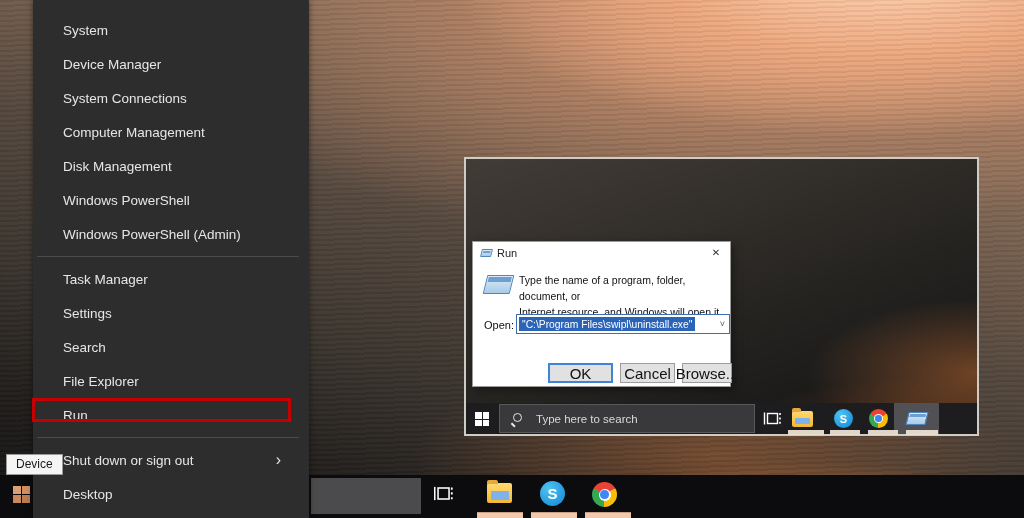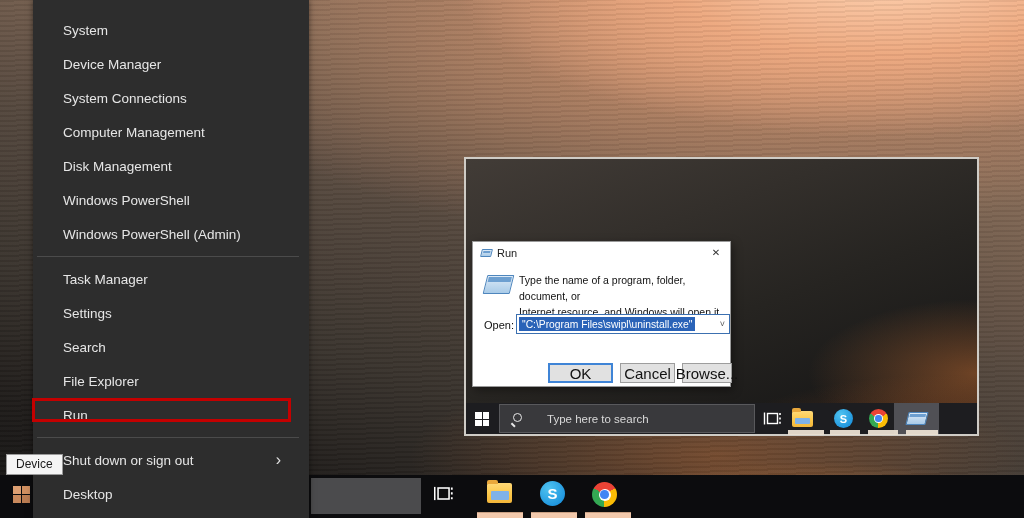--- a/index.html
+++ b/index.html
@@ -84,21 +84,21 @@
   .rd-dd{position:absolute;right:4px;top:0;line-height:18px;font-size:9px;color:#555;}
   .rd-btn{position:absolute;top:121px;height:20px;background:#e1e1e1;border:1px solid #9d9d9d;
     font-size:15px;color:#111;display:flex;align-items:center;justify-content:center;}
   .rd-ok{left:75px;width:65px;border:2px solid #3f84d6;}
   .rd-cancel{left:147px;width:55px;}
   .rd-browse{left:209px;width:50px;}
 
   
   .inner-tb{position:absolute;left:0;right:0;bottom:0;height:31px;background:#1d1d20;}
   .itb-search{position:absolute;left:33px;top:1px;width:256px;height:29px;background:#39393c;
-    border:1px solid #59595c;display:flex;align-items:center;padding-left:10px;gap:24px;}
+    border:1px solid #59595c;display:flex;align-items:center;padding-left:10px;gap:13px;}
   .itb-search-text{color:#d9d9d9;font-size:11.5px;}
   .itb-run-btn{position:absolute;left:428px;top:0;width:45px;height:31px;background:#505055;
     display:flex;align-items:center;justify-content:center;}
   .ipeach{position:absolute;bottom:-1px;height:5px;background:#eadfd2;opacity:.95;}
 </style>
 </head>
 <body>
 
 <div class="screen">
   <div class="ripple"></div>

